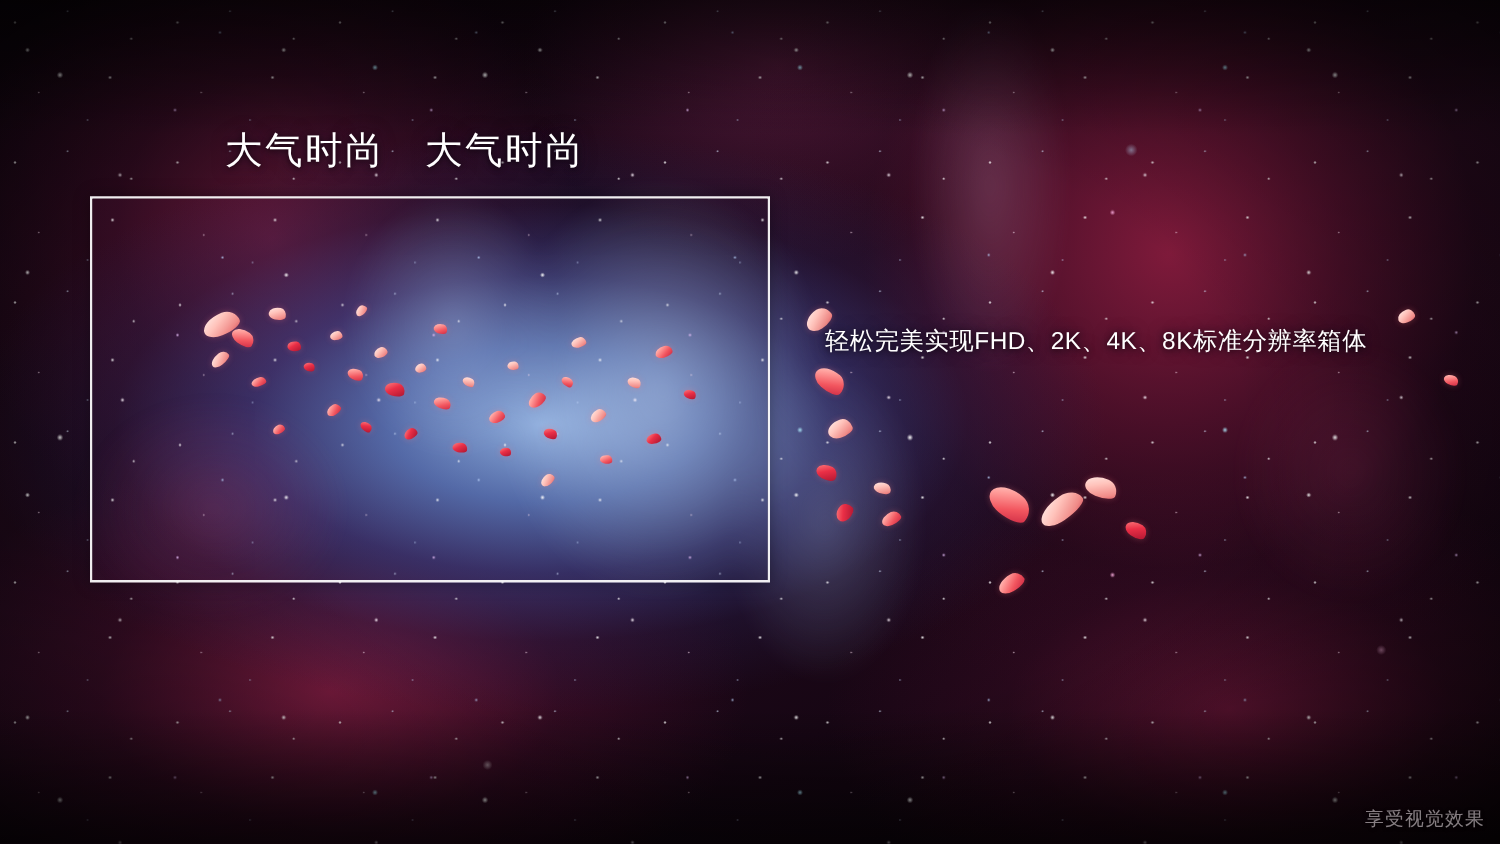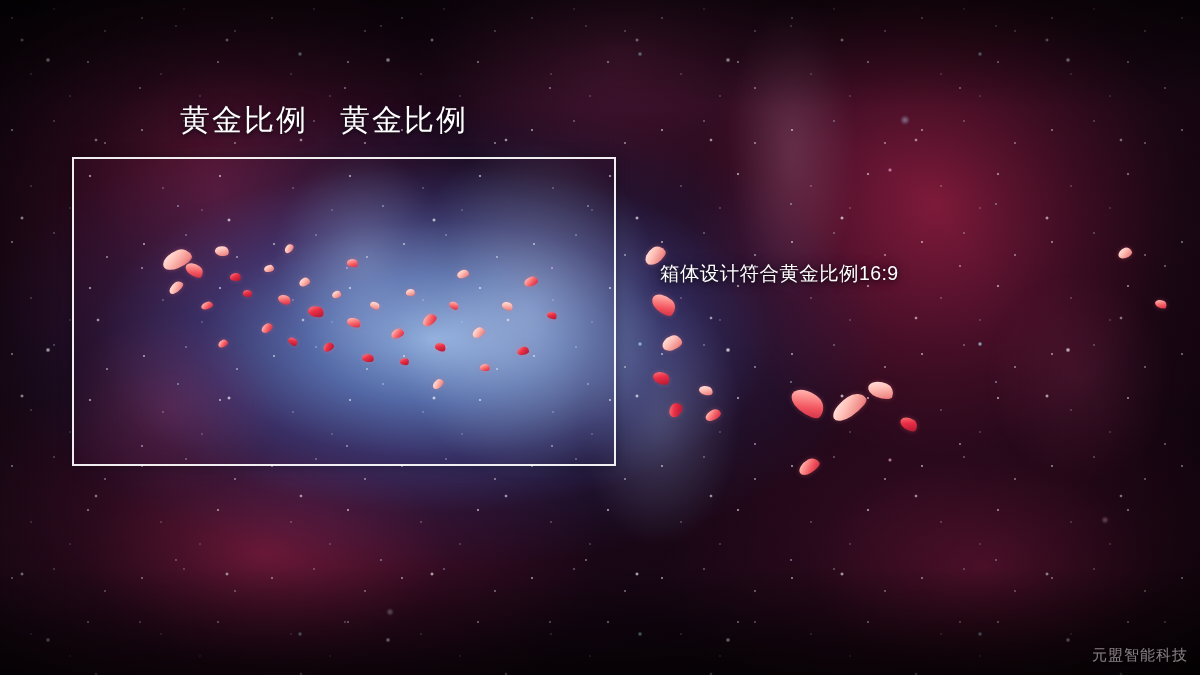--- a/index.html
+++ b/index.html
@@ -252,21 +252,21 @@
           <div class="petal pale" style="left: 500px; top: 300px; width: 11px; height: 8px; transform: rotate(30deg);"></div>
           <div class="petal" style="left: 522px; top: 275px; width: 14px; height: 9px; transform: rotate(-16deg);"></div>
           <div class="petal deep" style="left: 545px; top: 310px; width: 10px; height: 7px; transform: rotate(24deg);"></div>
           <div class="petal pale" style="left: 430px; top: 378px; width: 12px; height: 8px; transform: rotate(-36deg);"></div>
           <div class="petal" style="left: 478px; top: 362px; width: 10px; height: 7px; transform: rotate(10deg);"></div>
           <div class="petal deep" style="left: 515px; top: 345px; width: 12px; height: 8px; transform: rotate(-8deg);"></div>
         </div>
     </div>
   </div>
 
-  <div id="title">黄金比例　黄金比例</div>
+  <div id="title">大气时尚　大气时尚</div>
 
   <div id="body-text">
-    <div class="body-line">箱体设计符合黄金比例16:9</div>
+    <div class="body-line">轻松完美实现FHD、2K、4K、8K标准分辨率箱体</div>
   </div>
 
-  <div id="watermark">元盟智能科技</div>
+  <div id="watermark">享受视觉效果</div>
 
 </div>
 
 </body></html>

